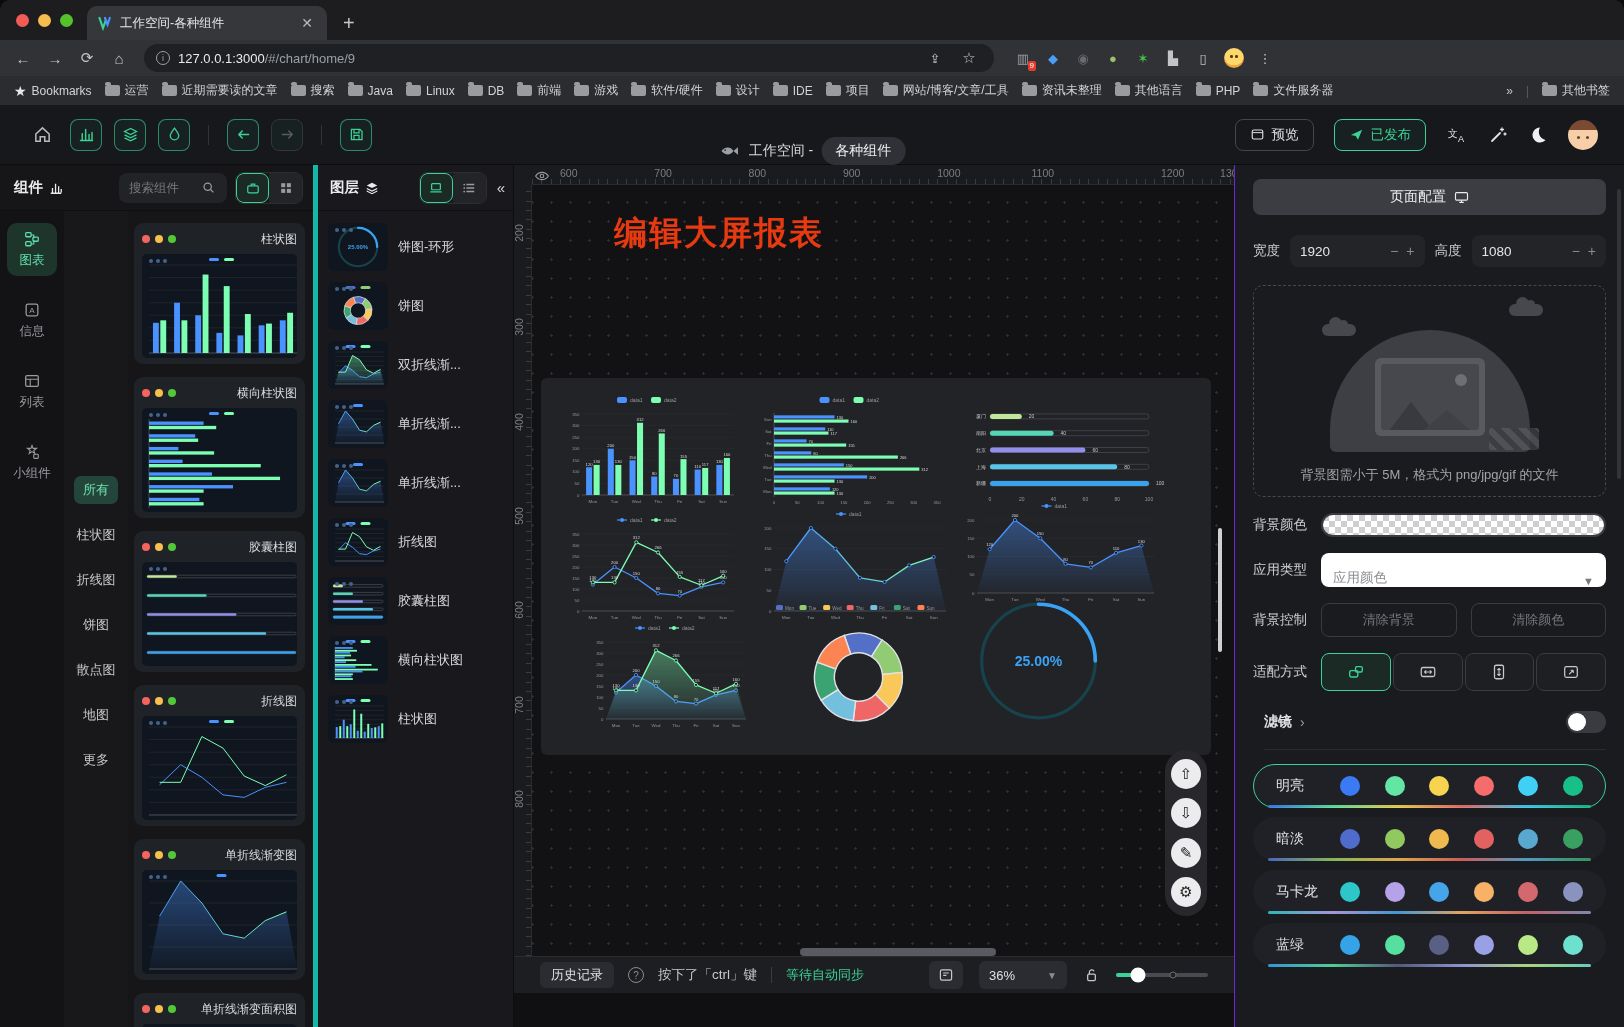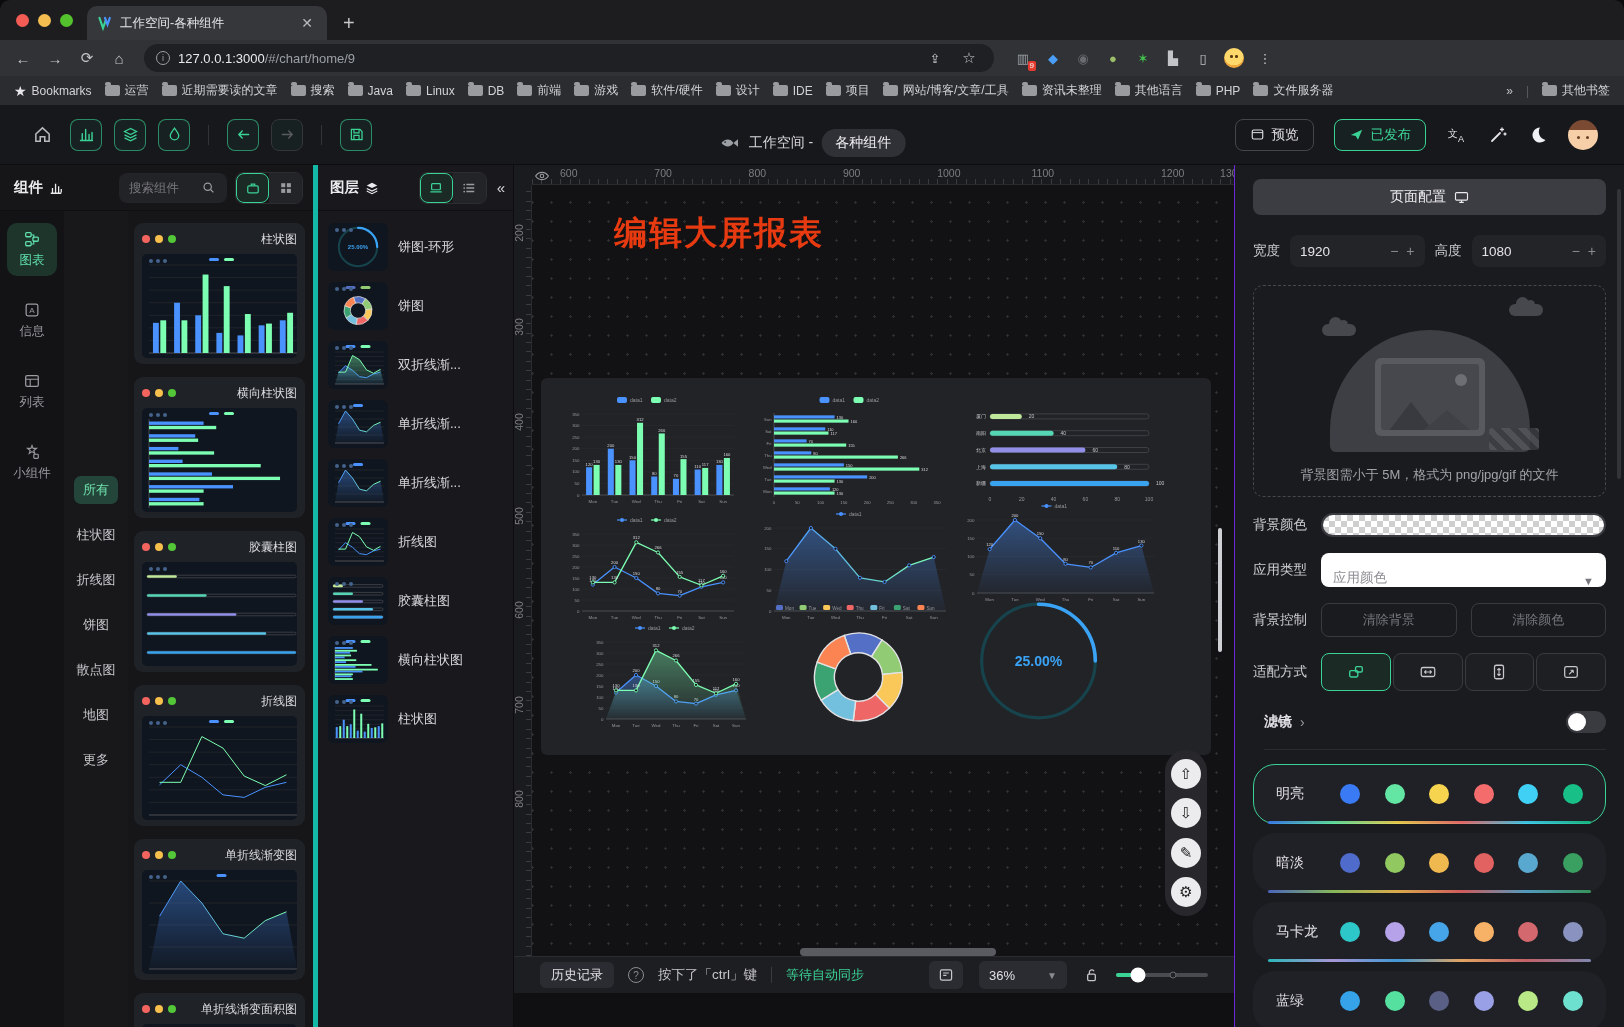--- a/index.html
+++ b/index.html
@@ -33,21 +33,21 @@
   .bm-star{color:#e8e8ea;font-size:14px;}
   .bm-sep{color:#5a5b5f;}
   
   .app-toolbar{height:60px;background:#17181b;display:flex;align-items:center;padding:0 26px;position:relative;border-bottom:1px solid #0d0d0f;}
   .tb-left{display:flex;align-items:center;gap:12px;}
   .icon-btn{width:32px;height:32px;border-radius:8px;display:flex;align-items:center;justify-content:center;color:#3bd296;
     border:1px solid rgba(59,210,150,.6);background:rgba(59,210,150,.05);}
   .icon-btn.plain{border:none;background:none;color:#b9babd;}
   .icon-btn.dim{border-color:#35363a;color:#5a5b60;}
   .tb-sep{width:1px;height:20px;background:#323337;margin:0 6px;}
-  .tb-center{position:absolute;left:50%;top:8px;height:100%;transform:translateX(-50%);display:flex;align-items:center;gap:8px;}
+  .tb-center{position:absolute;left:50%;top:16px;height:100%;transform:translateX(-50%);display:flex;align-items:center;gap:8px;}
   .ws-prefix{color:#d8d8dc;font-size:14px;display:flex;align-items:center;gap:8px;}
   .ws-pill{background:#303136;border-radius:14px;padding:5px 14px;font-size:14px;color:#ececef;}
   .tb-right{margin-left:auto;display:flex;align-items:center;gap:20px;}
   .btn-outline{display:flex;align-items:center;gap:7px;border:1px solid #45464b;color:#e0e0e4;border-radius:8px;padding:6px 14px;font-size:13.5px;background:transparent;}
   .btn-accent{display:flex;align-items:center;gap:7px;border:1px solid #3bd296;color:#3bd296;border-radius:8px;padding:6px 14px;font-size:13.5px;background:rgba(59,210,150,.05);}
   .tool-glyph{color:#e6e6ea;}
   .avatar-big{width:30px;height:30px;border-radius:50%;background:linear-gradient(180deg,#7a4a32 32%,#f6cfa8 33%);position:relative;}
   .avatar-big:after{content:"";position:absolute;left:9px;top:16px;width:3px;height:3px;background:#6b4226;border-radius:50%;box-shadow:9px 0 0 #6b4226;}
   
   .app-main{display:flex;height:862px;}
@@ -156,21 +156,21 @@
   .fit-group{display:flex;flex:1;gap:2px;}
   .fit-btn{flex:1;height:38px;border:1px solid #3a3b40;border-radius:8px;display:flex;align-items:center;justify-content:center;color:#c8c8cc;background:#1e1f23;}
   .fit-btn.on{border-color:#3bd296;color:#3bd296;background:#1c2a25;}
   .filter-row{display:flex;align-items:center;margin-top:20px;padding-bottom:16px;border-bottom:1px solid #2a2b30;margin-left:11px;}
   .filter-label{font-size:14px;color:#e0e0e4;font-weight:bold;display:flex;align-items:center;gap:8px;}
   .filter-label .chev{color:#9a9ba0;font-weight:normal;}
   .toggle{margin-left:auto;width:40px;height:22px;border-radius:11px;background:#3a3b40;position:relative;}
   .toggle .kn{position:absolute;left:2px;top:2px;width:18px;height:18px;border-radius:50%;background:#fff;}
   .theme-header{margin-top:16px;}
   .theme-list{margin-top:14px;display:flex;flex-direction:column;gap:9px;}
-  .theme-row{height:60px;border-radius:22px;background:#202126;display:flex;align-items:center;padding:0 16px 0 22px;position:relative;border:1px solid transparent;}
+  .theme-row{height:44px;border-radius:22px;background:#202126;display:flex;align-items:center;padding:0 16px 0 22px;position:relative;border:1px solid transparent;}
   .theme-row.on{border-color:#3bd296;}
   .theme-name{font-size:14px;color:#e0e0e4;width:64px;}
   .theme-dots{flex:1;display:flex;justify-content:space-between;align-items:center;padding-right:6px;}
   .theme-dots span{width:20px;height:20px;border-radius:50%;}
   .theme-line{position:absolute;left:14px;right:14px;bottom:-1px;height:3px;border-radius:2px;opacity:.9;}
   svg{display:block;}
 </style>
 </head>
 <body>
 

